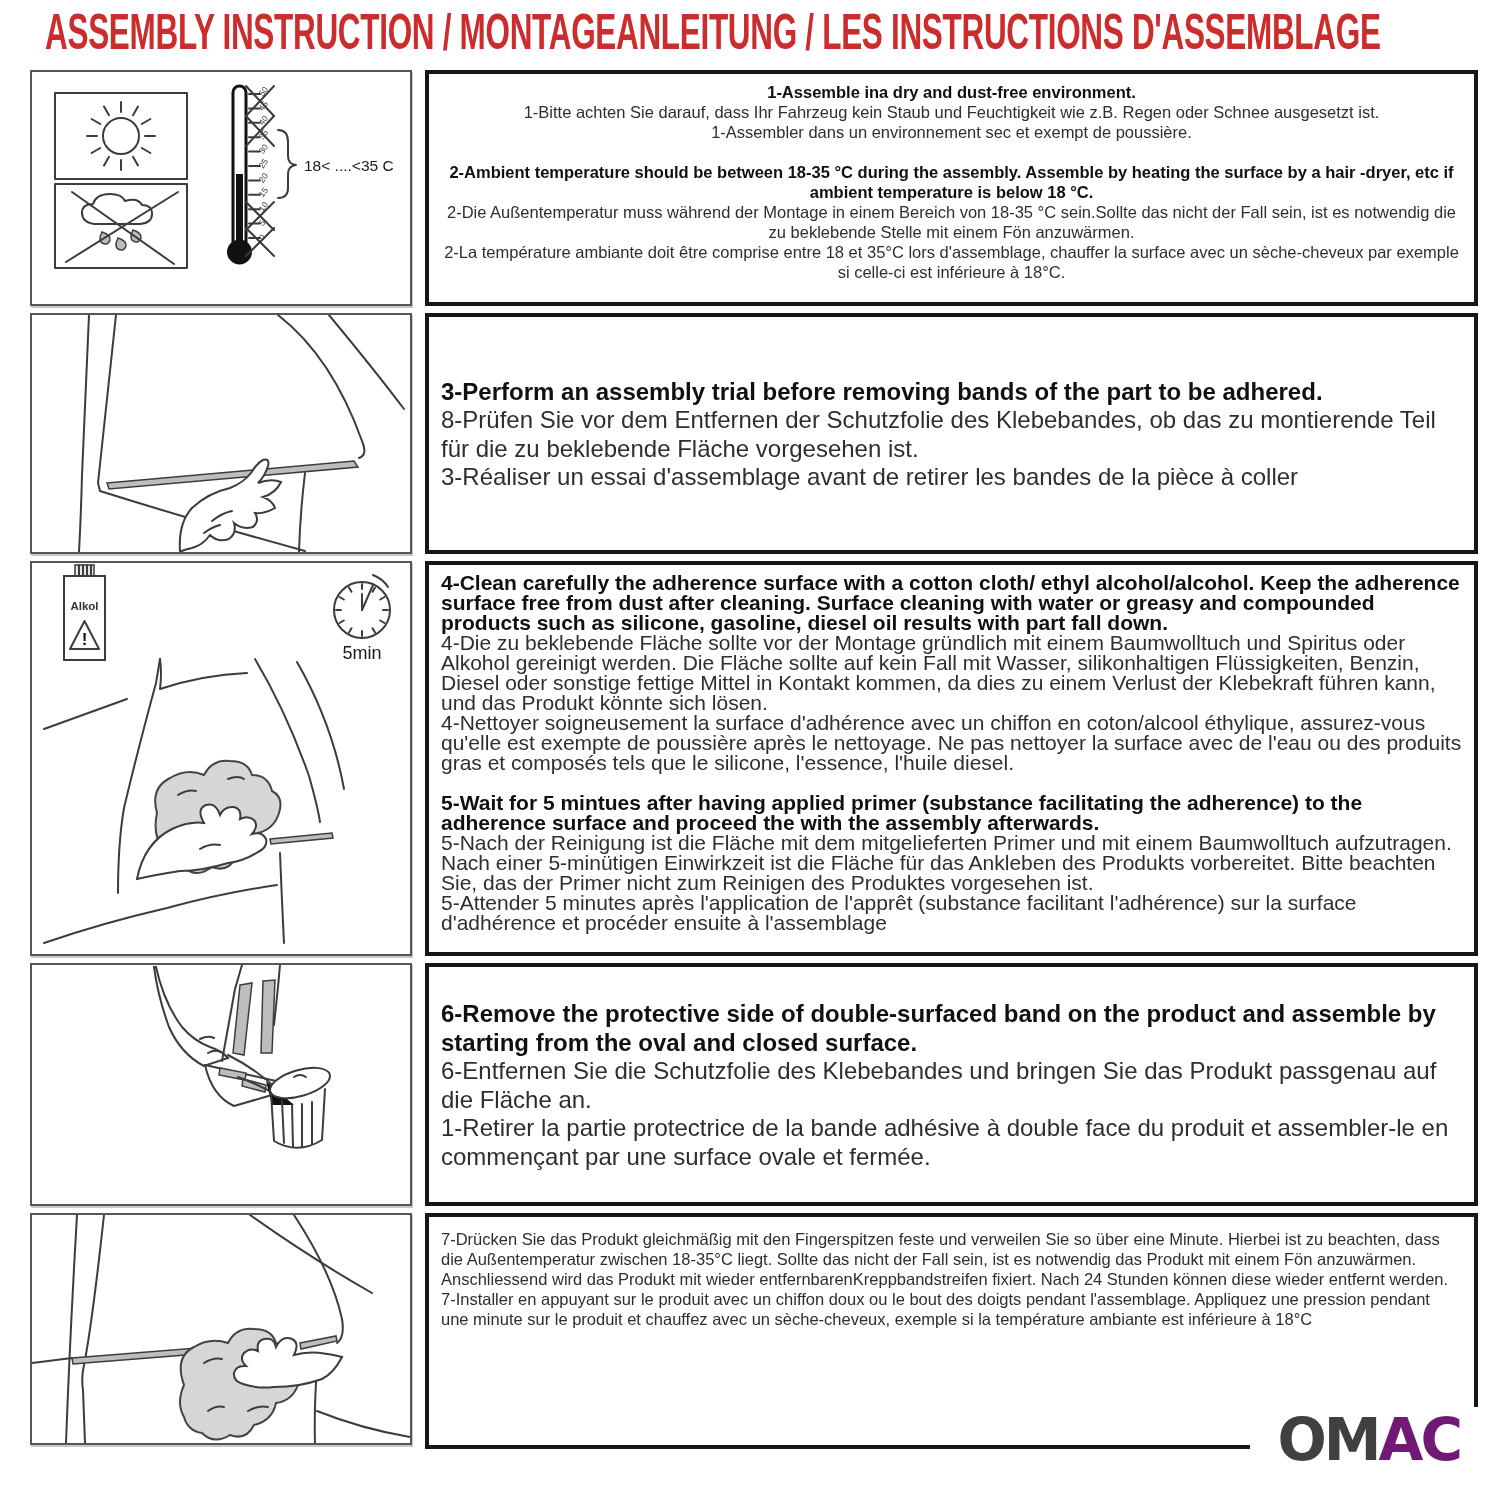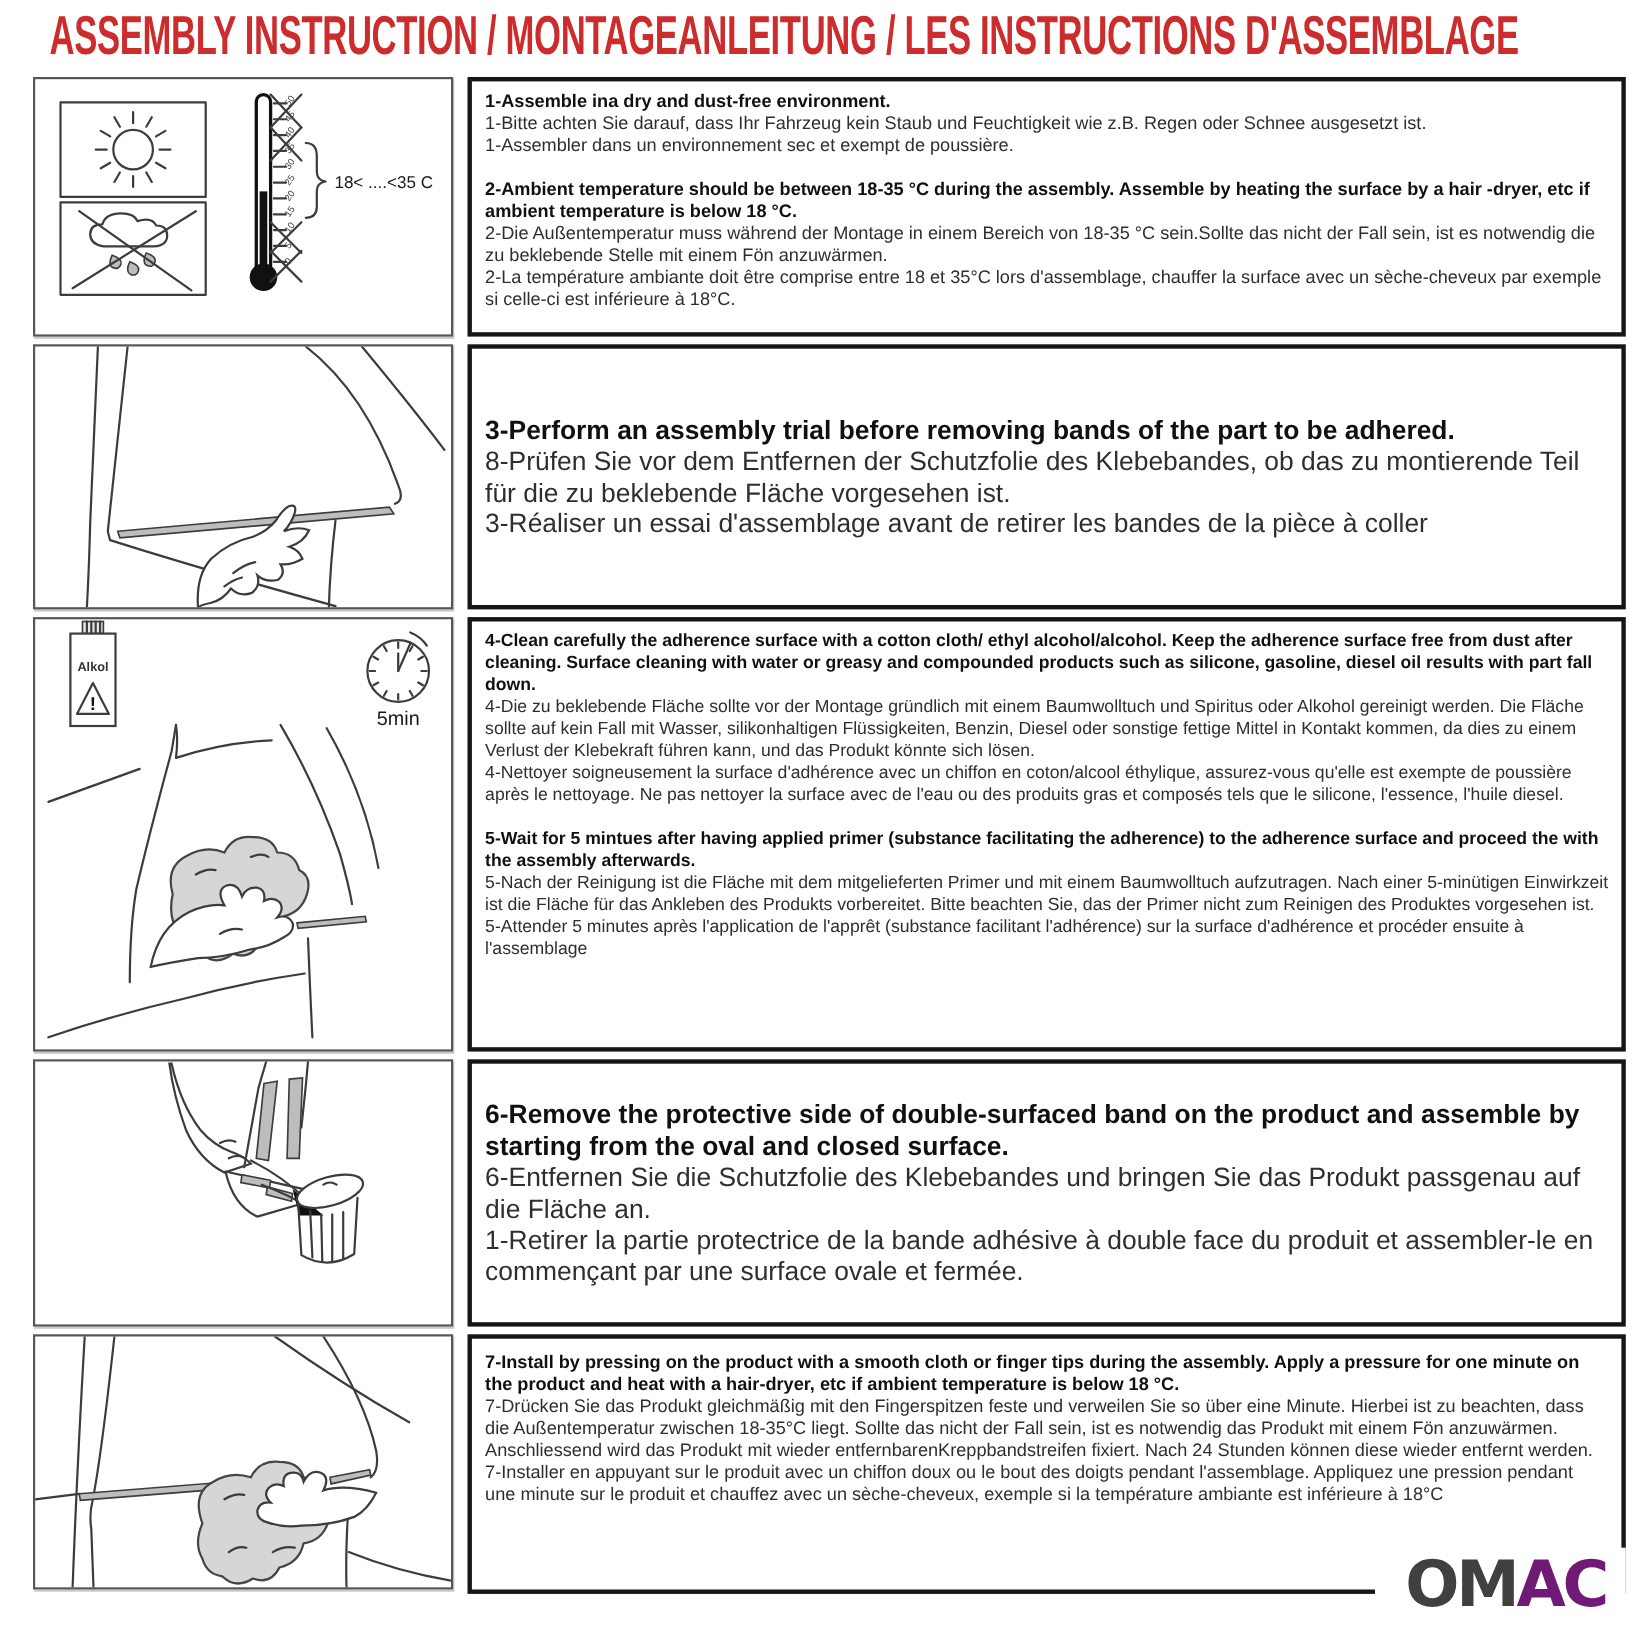--- a/index.html
+++ b/index.html
@@ -10,21 +10,21 @@
     transform:scaleX(0.63);transform-origin:left top;line-height:52px;}
   .row{position:absolute;left:0;width:1500px;}
   .illus{position:absolute;left:30px;width:378px;background:#fff;
     border:2px solid #565656;box-shadow:1px 2px 0 #c9c9c9;}
   .txtbox{position:absolute;left:425px;width:1045px;background:#fff;
     border:4px solid #161616;box-sizing:content-box;}
   .txtpad{padding:8px 12px 6px 12px;}
   .centerv{display:flex;flex-direction:column;justify-content:center;height:100%;box-sizing:border-box;}
   p{margin:0;}
   .s{font-size:16.5px;line-height:20px;}
-  .s3{font-size:16px;line-height:20px;}
+  .s3{font-size:21px;line-height:20px;}
   .L{font-size:24px;line-height:28.5px;}
   .b{font-weight:700;color:#101010;}
   .gap{height:20px;}
   svg{display:block;}
   svg text{font-family:"Liberation Sans",sans-serif;}
   .lineart{stroke:#3c3c3c;stroke-width:2;fill:none;stroke-linecap:round;stroke-linejoin:round;}
   .fillgray{fill:#bdbdbd;stroke:#3c3c3c;stroke-width:1.5;}
   .cloth{fill:#d6d6d6;stroke:#444;stroke-width:2;}
   .handfill{fill:#ffffff;stroke:#3c3c3c;stroke-width:2;}
   .logo-wrap{position:absolute;right:-4px;bottom:-26px;background:#fff;
@@ -109,21 +109,21 @@
           <line x1="214" y1="130" x2="242" y2="158"></line>
             <line x1="242" y1="130" x2="214" y2="158"></line>
           <line x1="214" y1="156" x2="242" y2="184"></line>
             <line x1="242" y1="156" x2="214" y2="184"></line>
         </g>
         <path d="M246,58 Q256,58 256,70 L256,84 Q256,92 264,93 Q256,94 256,102 L256,116 Q256,126 246,126" class="lineart"></path>
         <text x="272" y="99" font-size="15.5" fill="#1a1a1a">18&lt; ....&lt;35 C</text>
       </g>
     </svg>
   </div>
-  <div class="txtbox" style="top:0;height:228px;">
+  <div class="txtbox" style="top:0;height:228px;text-align:center;">
     <div class="txtpad">
       <p class="s b">1-Assemble ina dry and dust-free environment.</p>
       <p class="s">1-Bitte achten Sie darauf, dass Ihr Fahrzeug kein Staub und Feuchtigkeit wie z.B. Regen oder Schnee ausgesetzt ist.</p>
       <p class="s">1-Assembler dans un environnement sec et exempt de poussière.</p>
       <div class="gap"></div>
       <p class="s b">2-Ambient temperature should be between 18-35 °C  during the assembly. Assemble by heating the surface by a hair -dryer, etc if ambient temperature is below 18 °C.</p>
       <p class="s">2-Die Außentemperatur muss während der Montage in einem Bereich von 18-35 °C  sein.Sollte das nicht der Fall sein, ist es notwendig die zu beklebende Stelle mit einem Fön anzuwärmen.</p>
       <p class="s">2-La température ambiante doit être comprise entre 18 et 35°C lors d'assemblage, chauffer la surface avec un sèche-cheveux par exemple si celle-ci est inférieure à 18°C.</p>
     </div>
   </div>
@@ -282,21 +282,20 @@
         <path d="M152,170 Q142,142 162,132 Q178,122 196,128 Q204,112 222,114 Q240,114 244,128 Q258,132 260,148 Q272,154 266,170 Q260,186 244,188 Q240,206 222,210 Q214,226 198,220 Q182,230 170,218 Q156,216 152,202 Q144,188 152,170 Z" class="cloth"></path>
         <path d="M310,142 Q280,134 262,140 Q268,128 260,124 Q250,120 244,132 Q242,122 232,124 Q224,126 226,136 Q218,132 212,138 Q207,144 214,151 Q204,150 202,158 Q201,166 211,169 Q226,174 242,172 Q268,172 290,164 Q302,158 310,142 Z" class="handfill"></path>
         <path d="M172,148 Q182,142 190,144" class="lineart" stroke-width="1.5"></path>
         <path d="M216,196 Q226,190 236,192" class="lineart" stroke-width="1.5"></path>
         <path d="M176,196 Q184,190 192,192" class="lineart" stroke-width="1.5"></path>
       </g>
     </svg>
   </div>
   <div class="txtbox" style="top:0;height:228px;">
     <div class="txtpad" style="padding-top:12px;">
-      <p class="s b">7-Install by pressing on the product with a smooth cloth or finger tips during the assembly. Apply a pressure for one minute on the product and heat with a hair-dryer, etc if ambient temperature is below 18 °C.</p>
       <p class="s">7-Drücken Sie das Produkt gleichmäßig mit den Fingerspitzen feste und verweilen Sie so über eine Minute. Hierbei ist zu beachten, dass die Außentemperatur zwischen 18-35°C liegt. Sollte das nicht der Fall sein, ist es notwendig das Produkt mit einem Fön anzuwärmen. Anschliessend wird das Produkt mit wieder entfernbarenKreppbandstreifen fixiert. Nach 24 Stunden können diese wieder entfernt werden.</p>
       <p class="s">7-Installer en appuyant sur le produit avec un chiffon doux ou le bout des doigts pendant l'assemblage. Appliquez une pression pendant une minute sur le produit et chauffez avec un sèche-cheveux, exemple si la température ambiante est inférieure à 18°C</p>
     </div>
     <div class="logo-wrap">
       <span class="logo-black">OM</span><span class="logo-red">AC</span>
     </div>
   </div>
 </div>
 
 </body></html>

